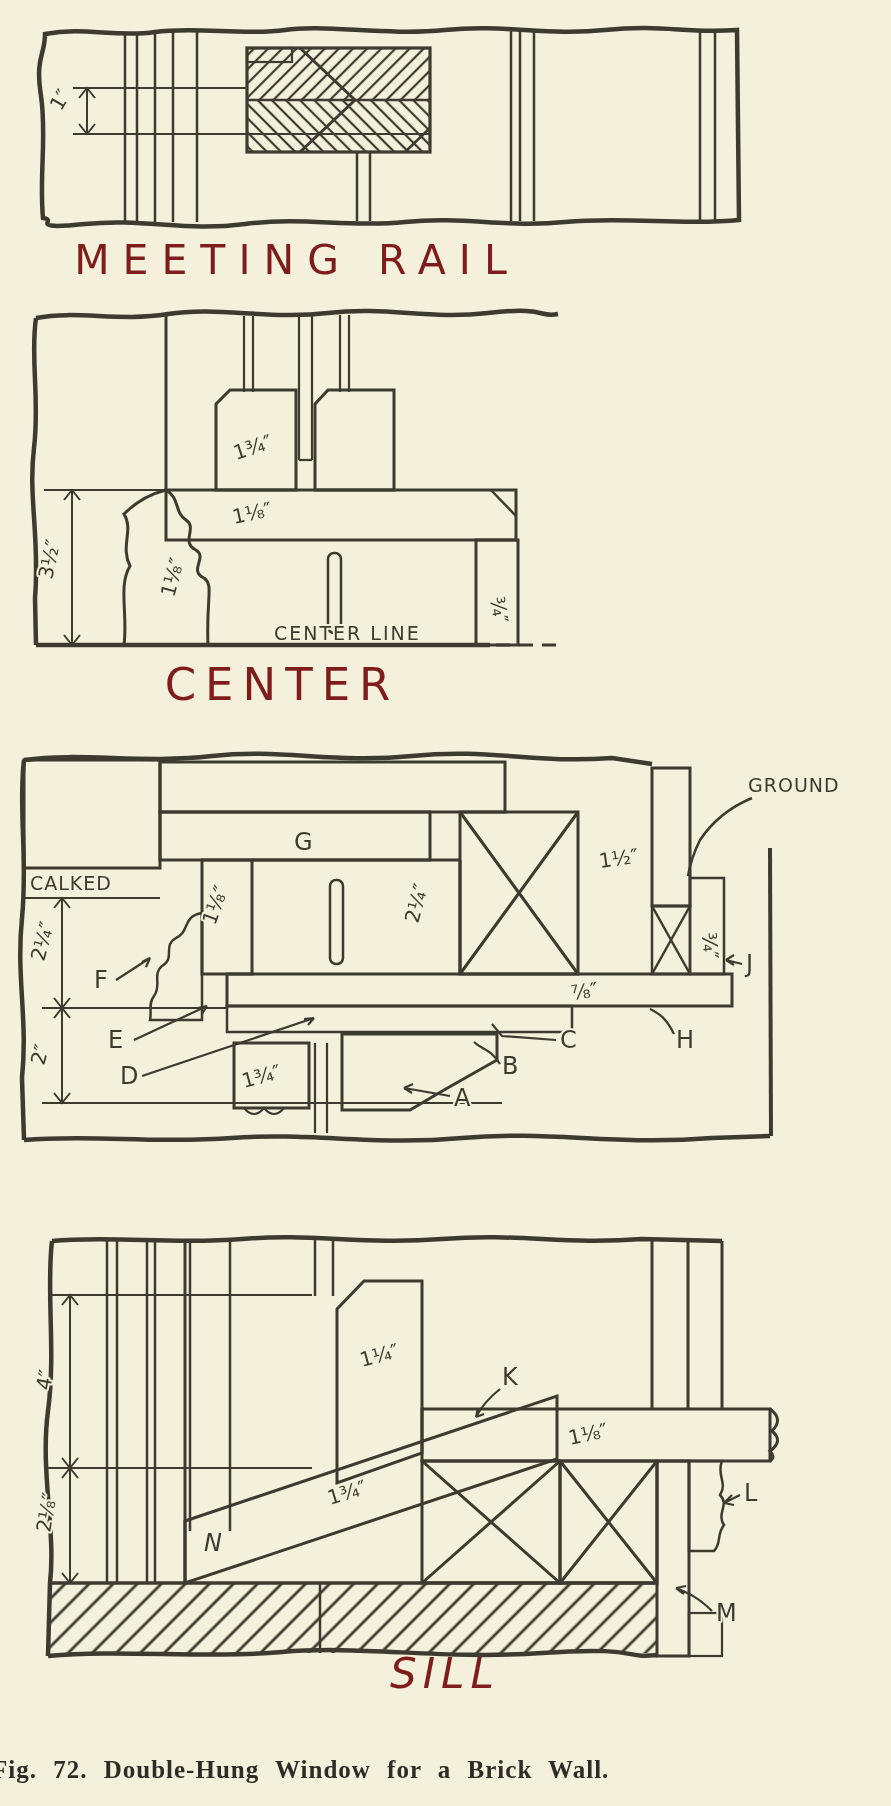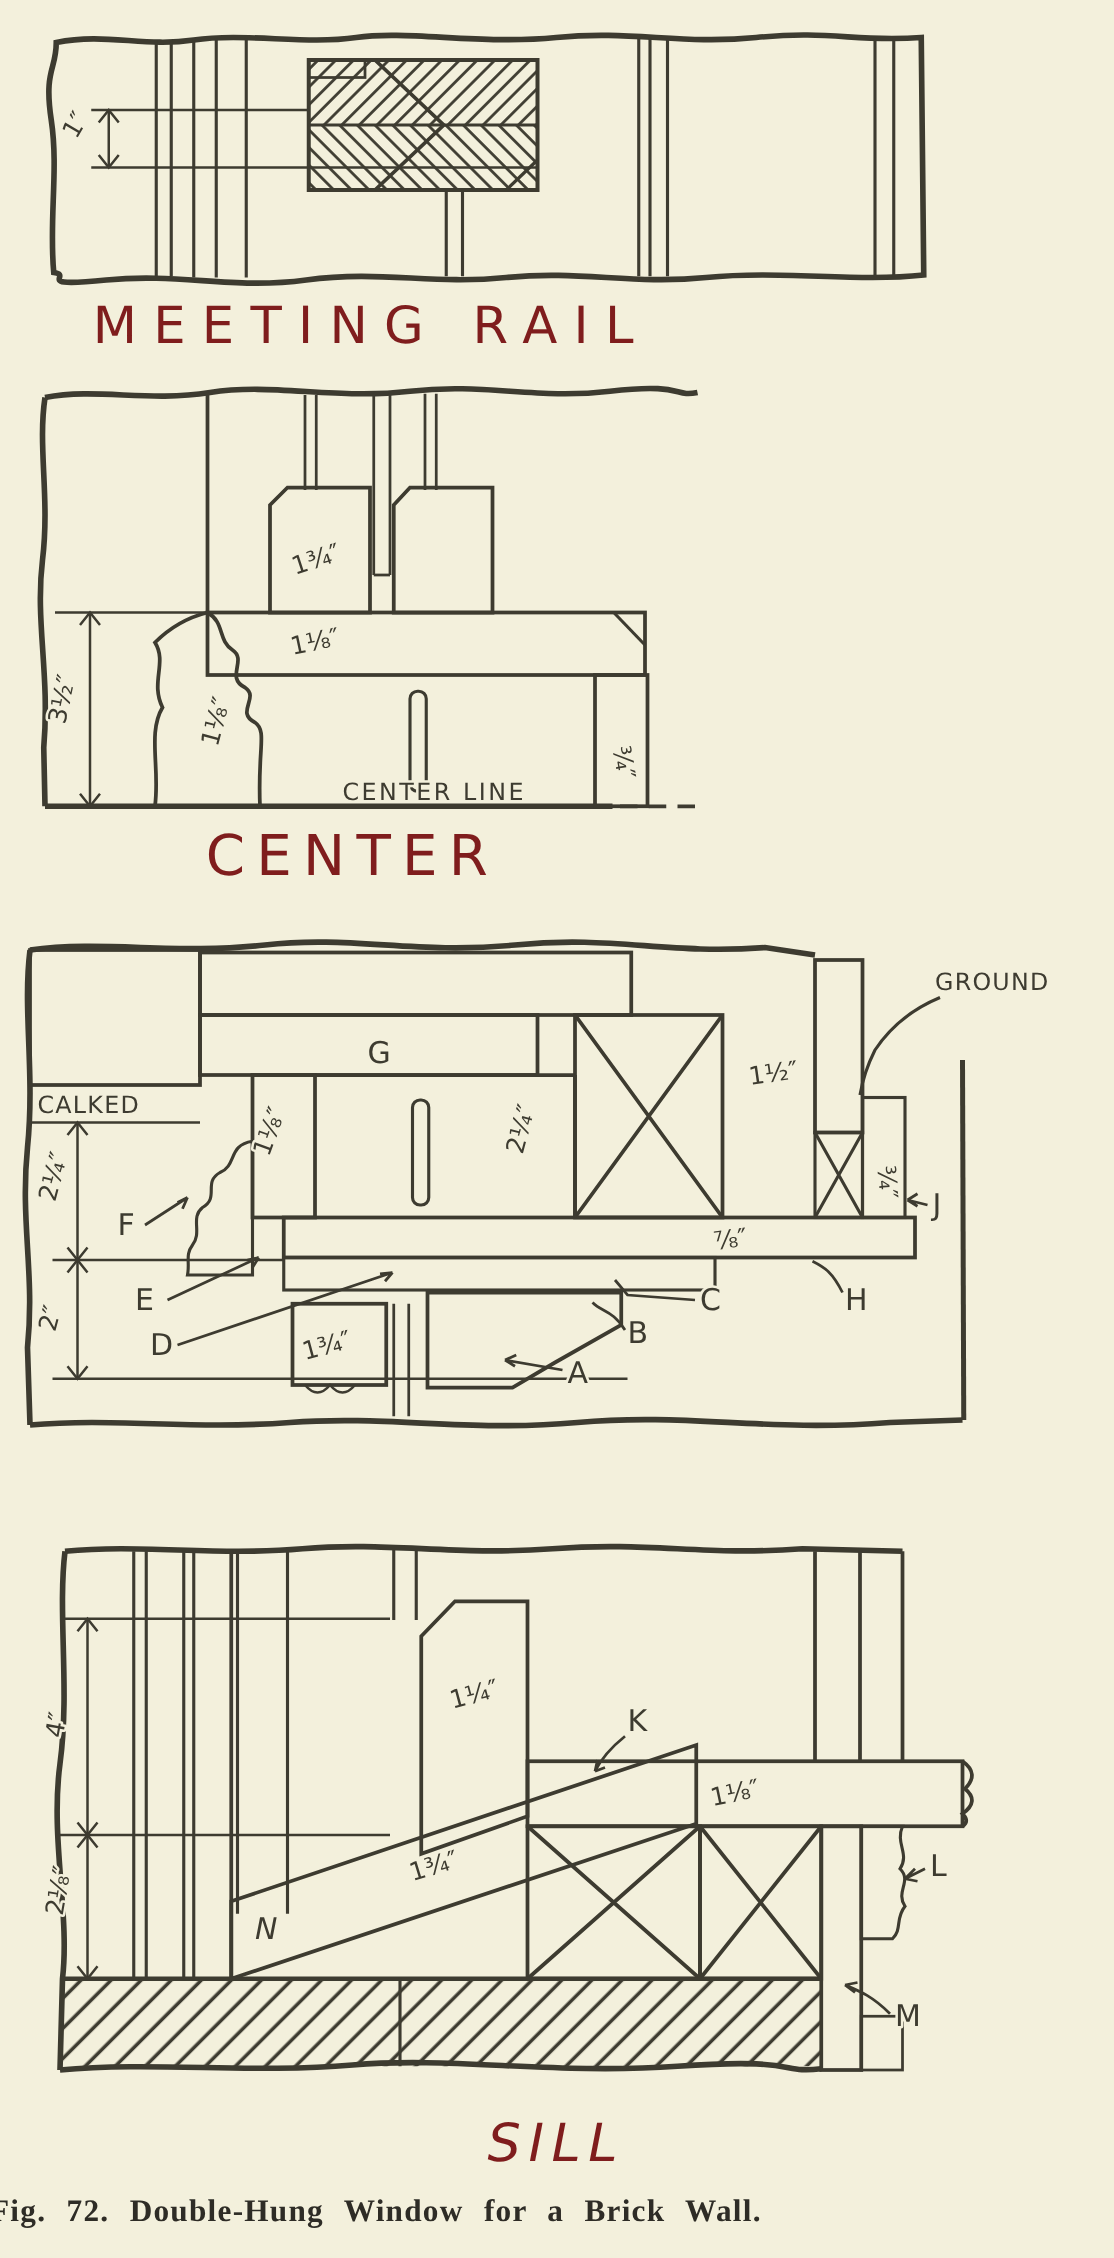--- a/index.html
+++ b/index.html
@@ -15,21 +15,21 @@
   .sec-title{
     position:absolute;
     font-family:"DejaVu Sans",sans-serif;
     color:#7f1d1d;
     text-align:center;
     white-space:nowrap;
   }
   #title-mr{left:62px;top:236px;width:470px;font-size:41px;letter-spacing:13px;}
   #title-mu{left:132px;top:658px;width:300px;font-size:45px;letter-spacing:9px;}
   #title-ja{left:228px;top:1162px;width:190px;font-size:42px;letter-spacing:7px;}
-  #title-si{left:340px;top:1690px;width:210px;font-size:42px;letter-spacing:6px;font-style:italic;}
+  #title-si{left:340px;top:1649px;width:210px;font-size:42px;letter-spacing:6px;font-style:italic;}
   .caption{
     position:absolute;left:-8px;top:1756px;width:880px;
     font-family:"Liberation Serif","DejaVu Serif",serif;
     font-weight:bold;font-size:25px;color:#2e2c26;
     word-spacing:9px;letter-spacing:1px;
   }
   svg{overflow:visible;}
   svg text{
     font-family:"DejaVu Sans",sans-serif;
     fill:#3d3b30;

